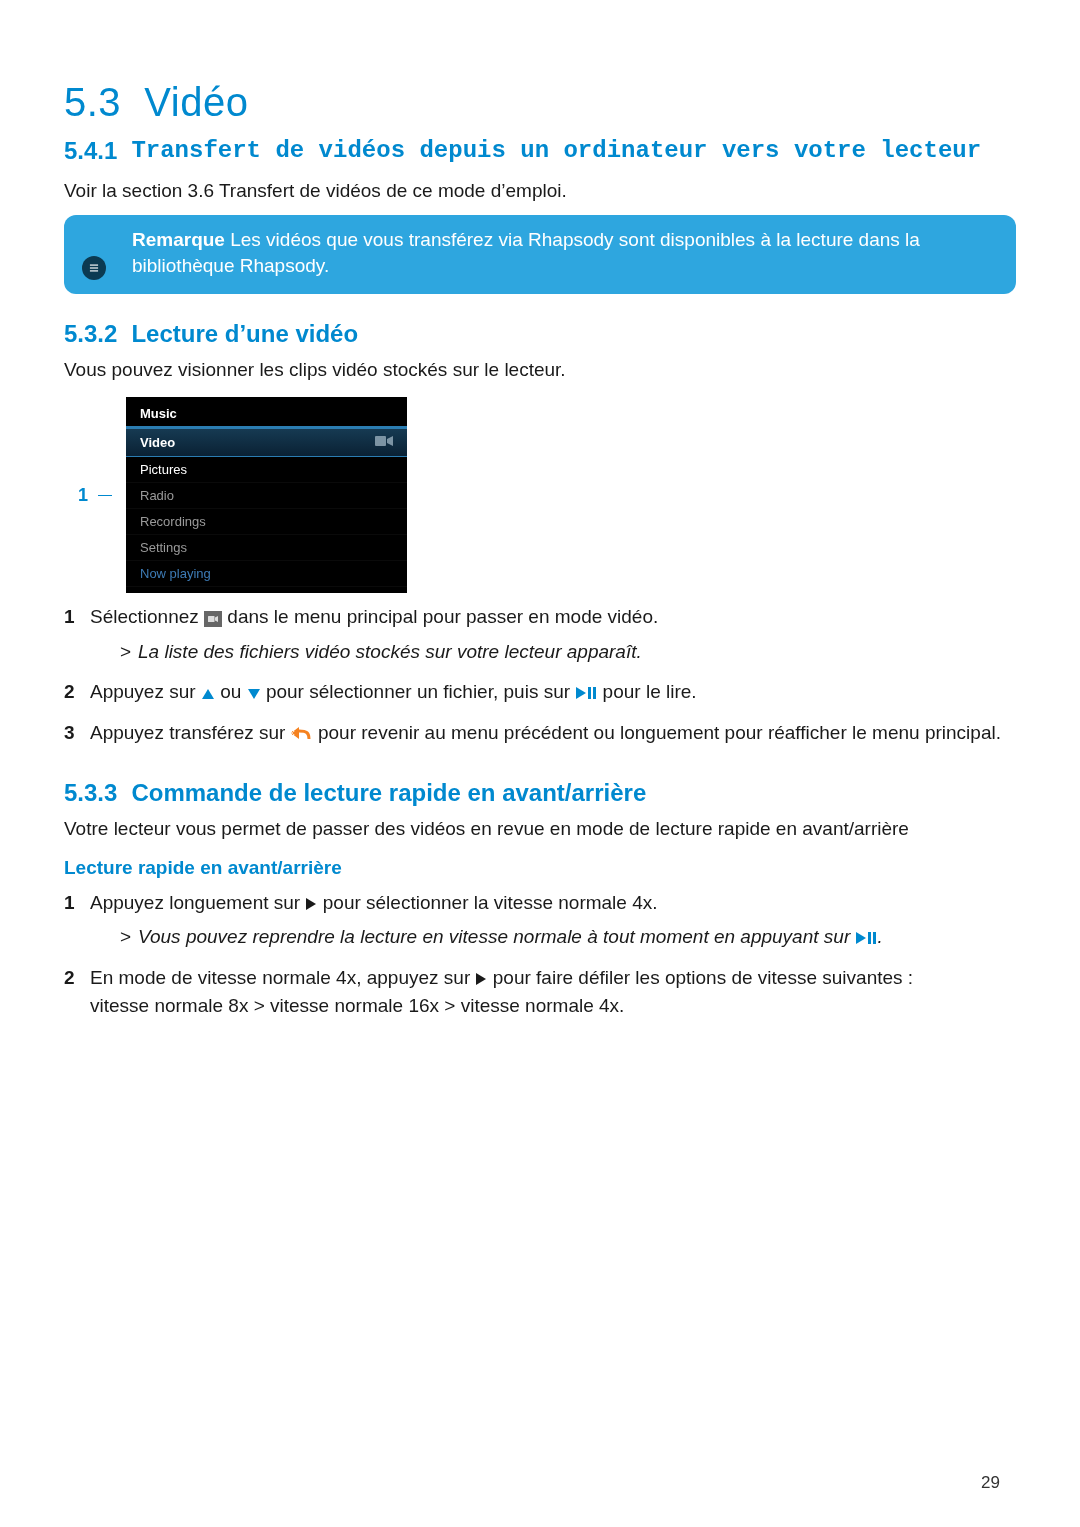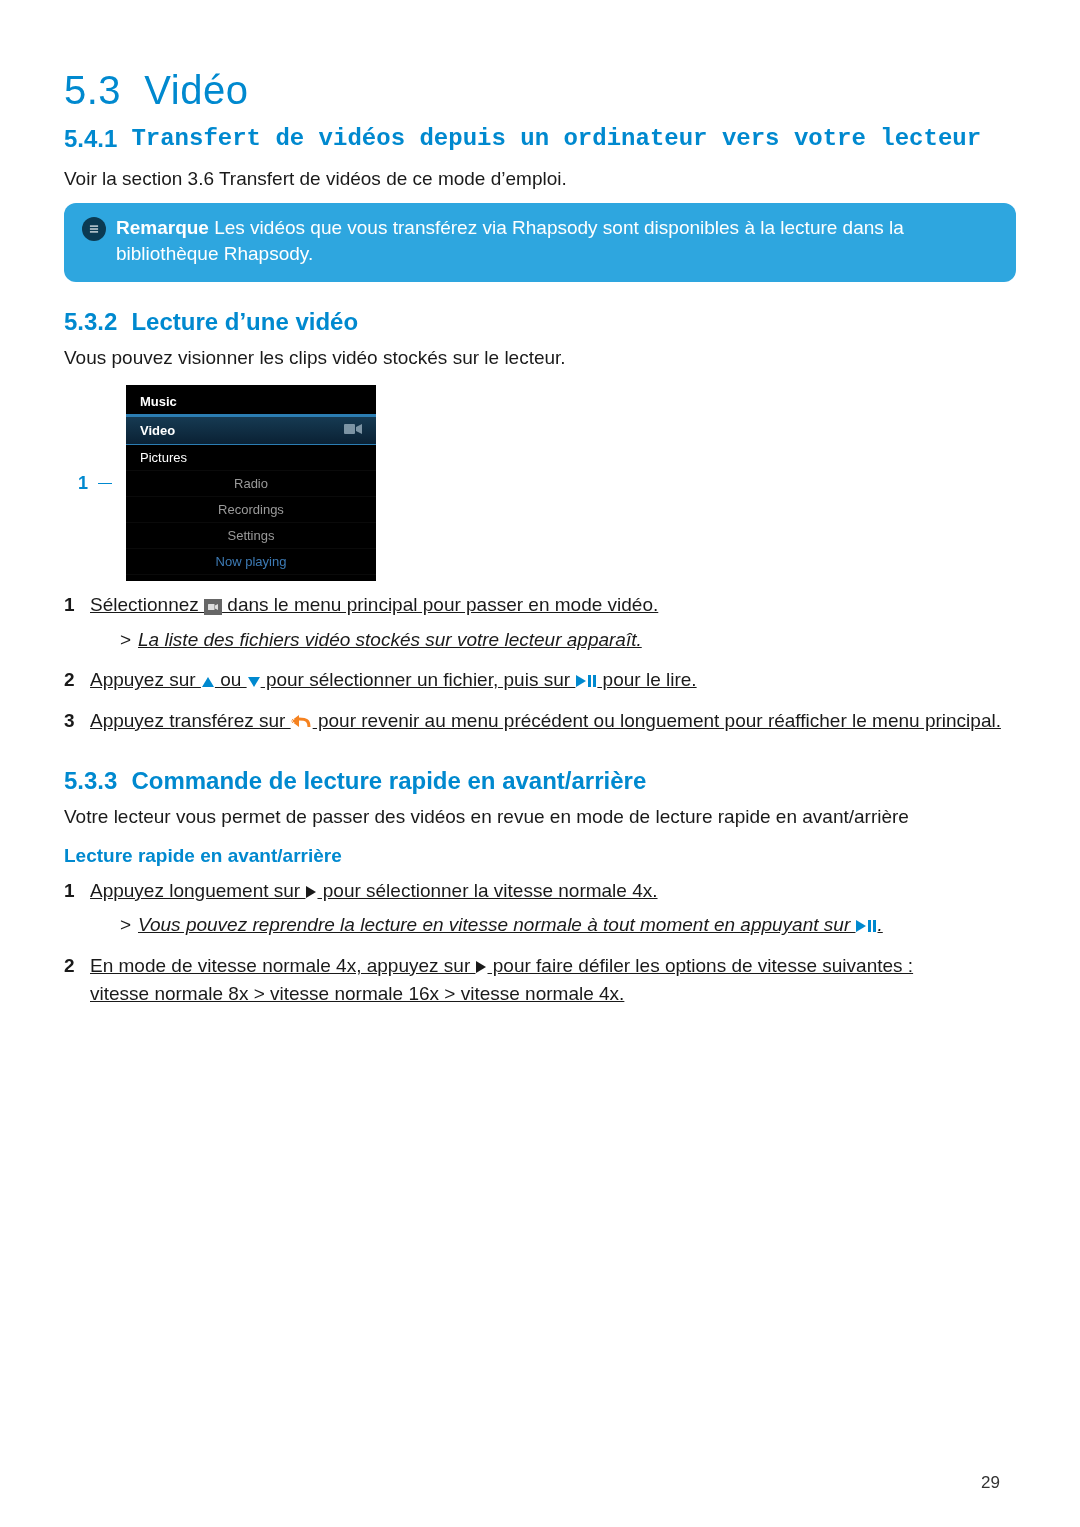--- a/index.html
+++ b/index.html
@@ -14,21 +14,21 @@
     width: 1080px;
     min-height: 1527px;
     box-sizing: border-box;
     padding: 68px 64px 40px 64px;
     position: relative;
   }
   h1.section-title {
     font-size: 40px;
     font-weight: 400;
     color: #0089cf;
-    margin: 0 0 12px 0;
+    margin: 12px 0 12px 0;
     letter-spacing: 0.5px;
   }
   h2.sub-title {
     font-size: 24px;
     font-weight: 700;
     color: #0089cf;
     margin: 10px 0 12px 0;
     display: flex;
     gap: 14px;
     align-items: flex-start;
@@ -57,22 +57,22 @@
   .para .bold { font-weight: 400; }
   .note-box {
     background: #2ea6df;
     color: #fff;
     border-radius: 12px;
     padding: 12px 18px 14px 18px;
     font-size: 19px;
     line-height: 1.4;
     margin: 10px 0 18px 0;
     display: flex;
-    gap: 10px;
-    align-items: flex-start;
+    gap: 26px;
+    align-items: flex-end;
   }
   .note-icon {
     display: inline-flex;
     flex-shrink: 0;
     width: 24px; height: 24px;
     border-radius: 50%;
     background: #0b3a52;
     color: #fff;
     align-items: center;
     justify-content: center;
@@ -95,21 +95,21 @@
     min-width: 24px;
     text-align: right;
   }
   .callout-line {
     width: 14px;
     height: 1px;
     background: #0089cf;
     margin-right: 4px;
   }
   .device {
-    width: 250px;
+    width: 281px;
     background: #000;
     color: #fff;
     font-size: 13px;
     font-family: Arial, "Helvetica Neue", sans-serif;
     box-sizing: border-box;
     padding: 4px 0 6px 0;
   }
   .device .row {
     display: flex;
     align-items: center;
@@ -117,32 +117,31 @@
     padding: 5px 14px;
     border-bottom: 1px solid #0a0a0a;
   }
   .device .row.sel {
     background: linear-gradient(#163a52, #0a2134);
     color: #fff;
     font-weight: 700;
     border-top: 1px solid #2b7db2;
     border-bottom: 1px solid #2b7db2;
   }
-  .device .row.dim { color: #9a9a9a; text-align: center; }
+  .device .row.dim { color: #9a9a9a; }
   .device .row.music { font-weight: 700; color: #fff; border-bottom: 2px solid #2b7db2; }
   .device .vidicon { font-size: 14px; opacity: .85; }
   .device .row span:first-child { flex: 1; }
 
   
   ol.steps {
     list-style: none;
     padding: 0;
     margin: 10px 0 6px 0;
     counter-reset: step;
-    text-decoration: underline;
   }
   ol.steps > li {
     counter-increment: step;
     font-size: 19px;
     line-height: 1.5;
     padding: 0 0 6px 26px;
     position: relative;
     margin-bottom: 6px;
   }
   ol.steps > li::before {

